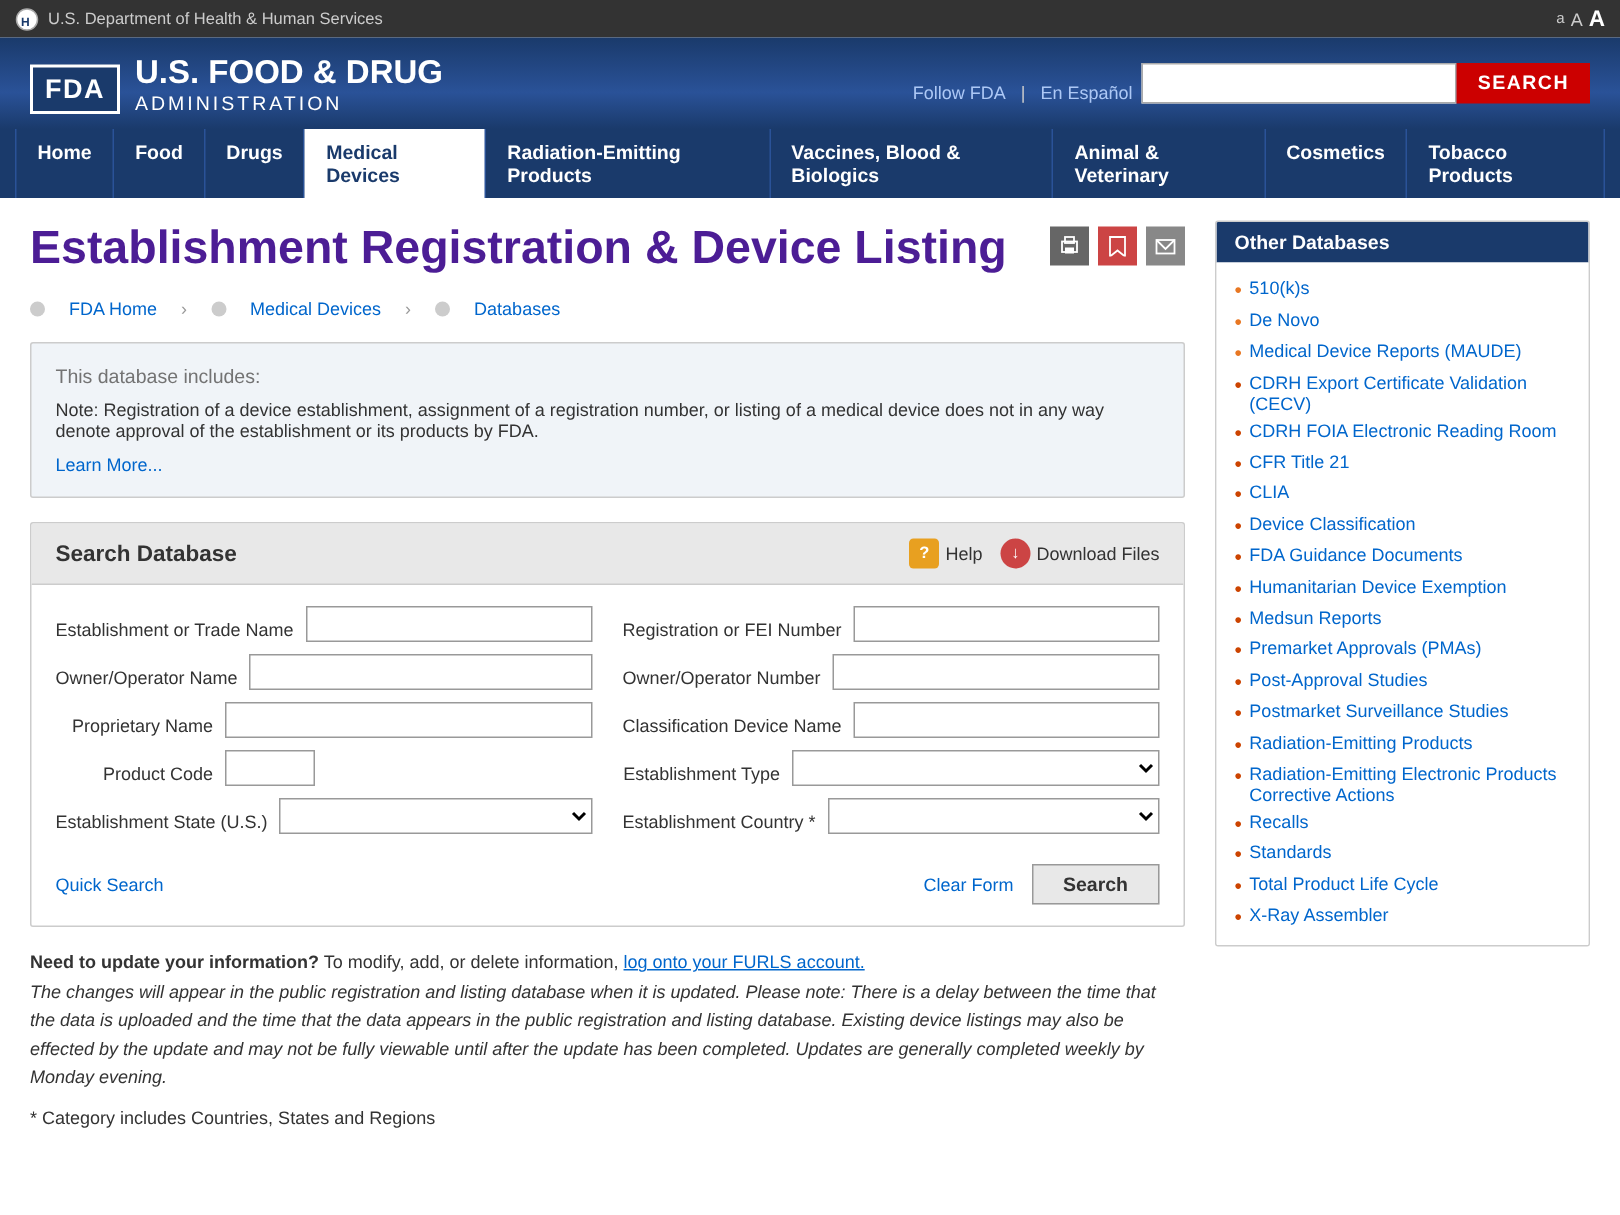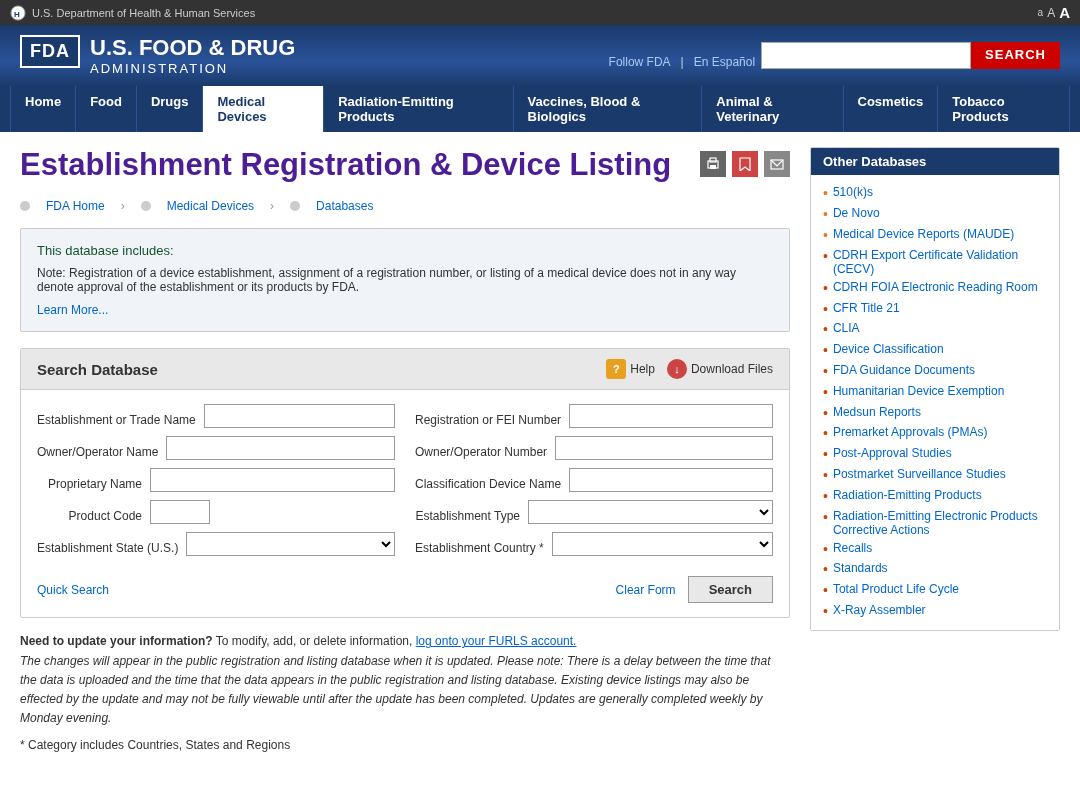--- a/index.html
+++ b/index.html
@@ -22,21 +22,21 @@
     .font-a-lg { font-size: 15px; font-weight: bold; }
 
     
     .header {
       background: linear-gradient(to bottom, #1a3a6b 0%, #2a5298 60%, #1a3a6b 100%);
       padding: 10px 20px;
       display: flex;
       align-items: center;
       justify-content: space-between;
     }
-    .fda-brand { display: flex; align-items: flex-start; gap: 10px; }
+    .fda-brand { display: flex; align-items: flex-end; gap: 10px; }
     .fda-box {
       background: #1a3a6b;
       border: 2px solid #fff;
       color: #fff;
       font-weight: bold;
       font-size: 18px;
       padding: 4px 8px;
       letter-spacing: 1px;
     }
     .fda-title { color: #fff; }
@@ -117,21 +117,21 @@
     }
 
     
     .info-box {
       background: #f0f4f8;
       border: 1px solid #ccc;
       padding: 14px 16px;
       margin-bottom: 16px;
       border-radius: 2px;
     }
-    .info-box p { margin-bottom: 2px; color: #14532d; font-size: 13px; }
+    .info-box p { margin-bottom: 2px; color: #737373; font-size: 13px; }
     .info-box ul { margin-left: 10px; margin-bottom: 8px; }
     .info-box ul li {
       list-style: none;
       padding-left: 16px;
       position: relative;
       color: #333;
       margin-bottom: 2px;
       font-size: 13px;
     }
     .info-box ul li::before {

